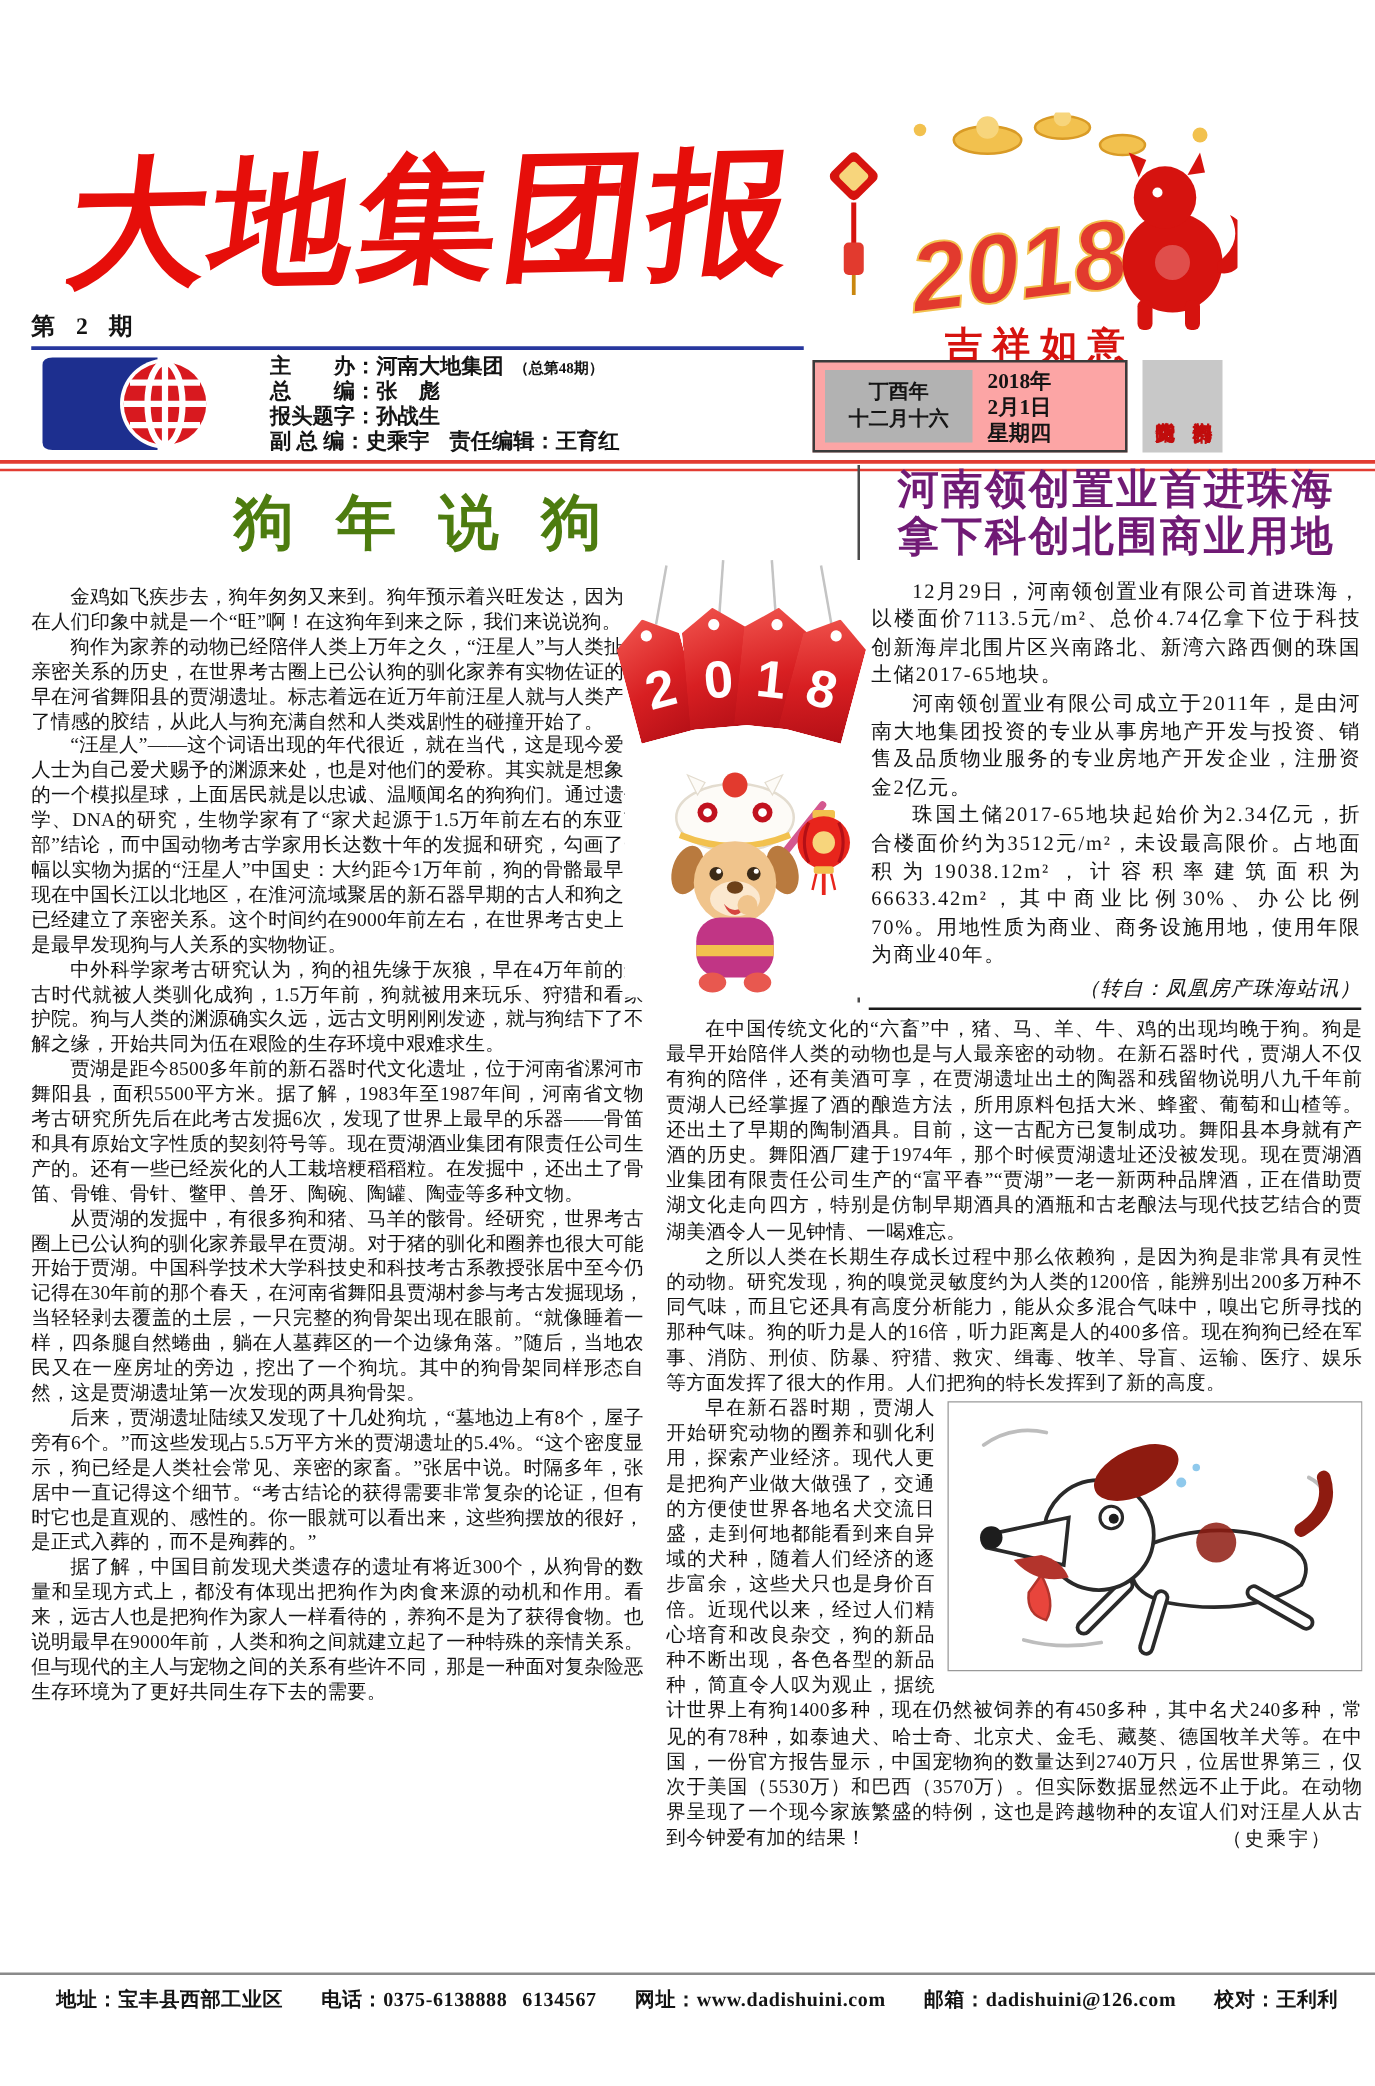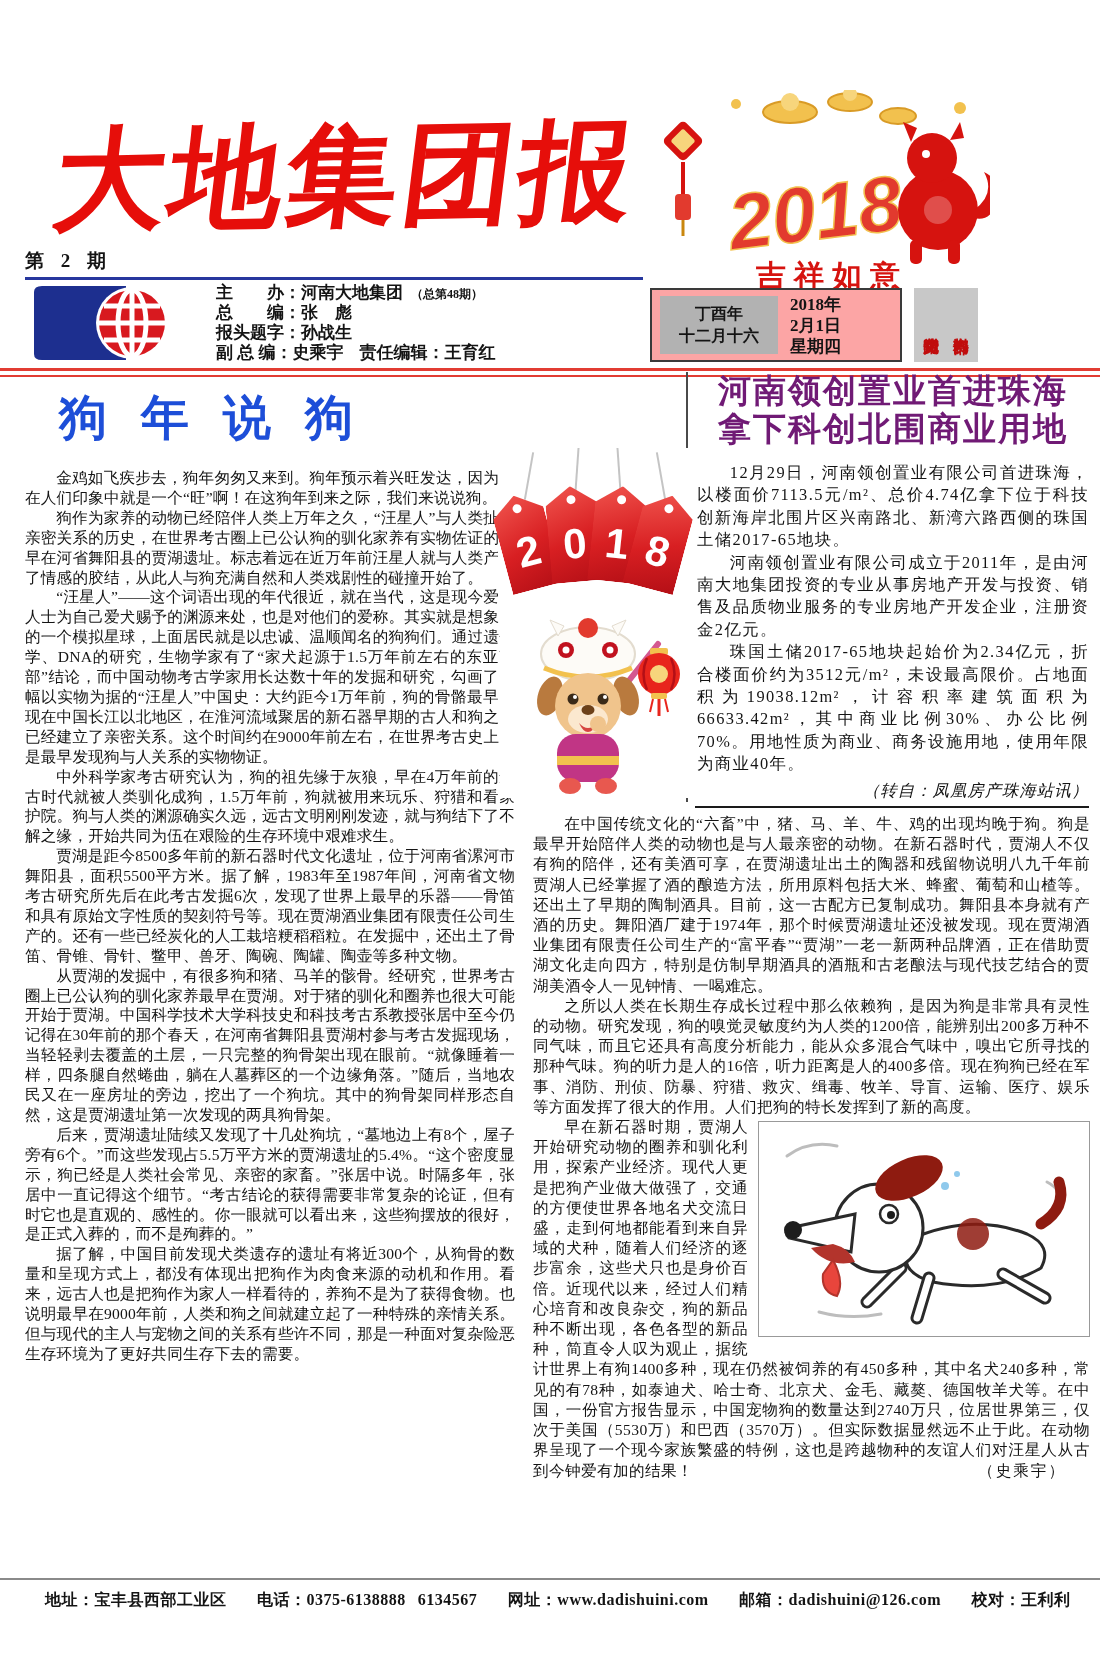--- a/index.html
+++ b/index.html
@@ -36,21 +36,21 @@
   .notice span{display:block;}
 
   .red-rule{position:absolute;left:0;top:368px;width:1100px;height:4px;
     border-top:3px solid #e23c32;border-bottom:2px solid #e23c32;box-sizing:content-box;}
 
   
   .festive{position:absolute;left:640px;top:90px;width:350px;height:205px;}
 
   
   .leftcol{position:absolute;left:25px;top:382px;width:490px;}
-  .left-headline{margin:4px 0 18px;text-align:left;color:#1d4ed8;font-size:48px;
+  .left-headline{margin:4px 0 18px;text-align:right;color:#4d7c0f;font-size:48px;
     font-weight:bold;letter-spacing:34px;text-indent:34px;white-space:nowrap;}
   .leftbody{max-height:1085px;overflow:hidden;}
   .leftbody p{margin:0;font-size:15.6px;line-height:19.9px;text-align:justify;
     text-indent:2em;letter-spacing:0.2px;}
 
   
   .tags{position:absolute;left:498px;top:448px;width:192px;height:158px;background:#fff;z-index:3;}
   .str{position:absolute;width:2px;background:#c4c4c4;}
   .s1{left:30px;top:4px;height:48px;transform:rotate(10deg);}
   .s2{left:78px;top:0;height:44px;transform:rotate(4deg);}

